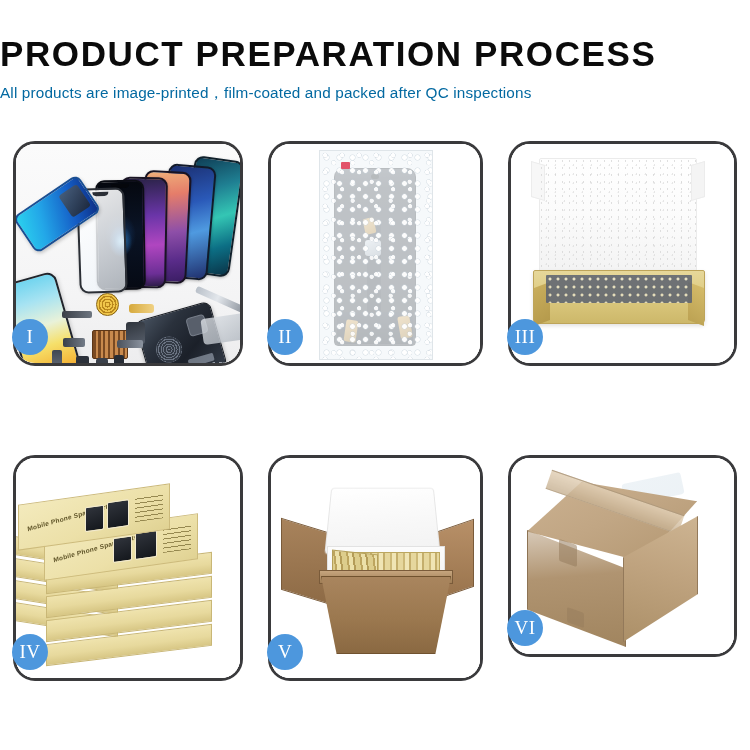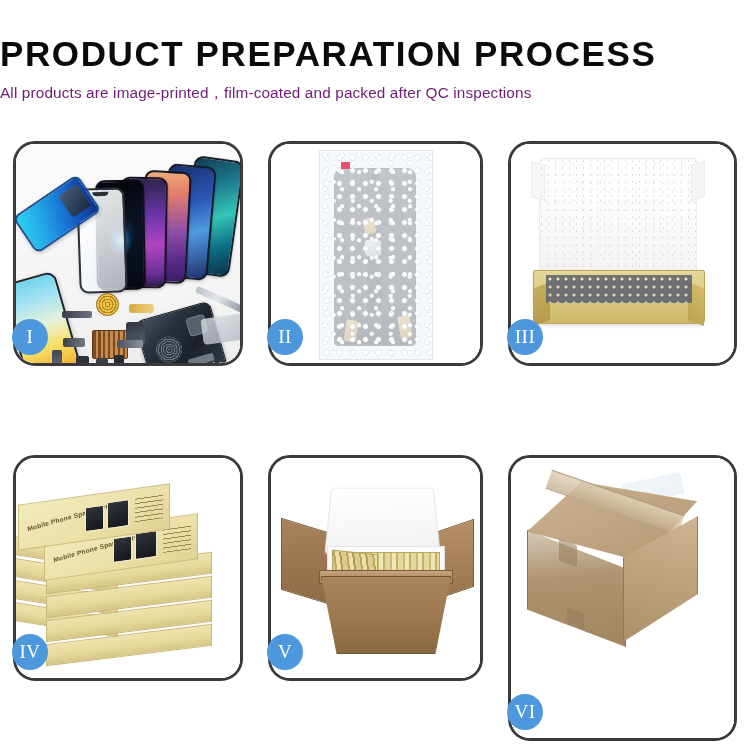--- a/index.html
+++ b/index.html
@@ -36,21 +36,21 @@
     white-space: nowrap;
   }
   #page-subtitle {
     position: absolute;
     left: 0;
     top: 82px;
     width: 750px;
     font-size: 15.3px;
     font-weight: normal;
     letter-spacing: 0.15px;
-    color: #701a75;
+    color: #0369a1;
     line-height: 22px;
     white-space: nowrap;
   }
 
   
   #panel-grid {
     position: absolute;
     left: 0;
     top: 0;
     width: 750px;
@@ -616,21 +616,21 @@
         <div class="foam-liner"></div>
         <div class="gold-stack-v"></div>
         <div class="gold-stack-v2"></div>
         <div class="carton-rim"></div>
         <div class="carton-body"></div>
       </div>
     </div>
     <div class="badge">V</div>
   </div>
 
-  <div class="panel" style="left:508px; top:455px; width:229px; height:286px;">
+  <div class="panel" style="left:508px; top:455px; width:229px; height:202px;">
     <div class="panel-clip">
       <div class="panel-art">
         <div class="p6-bg"></div>
         <div class="box6-wrap"></div>
         <div class="box6-top"></div>
         <div class="box6-tape"></div>
         <div class="box6-left"></div>
         <div class="box6-right"></div>
         <div class="box6-tab1"></div>
         <div class="box6-tab2"></div>

